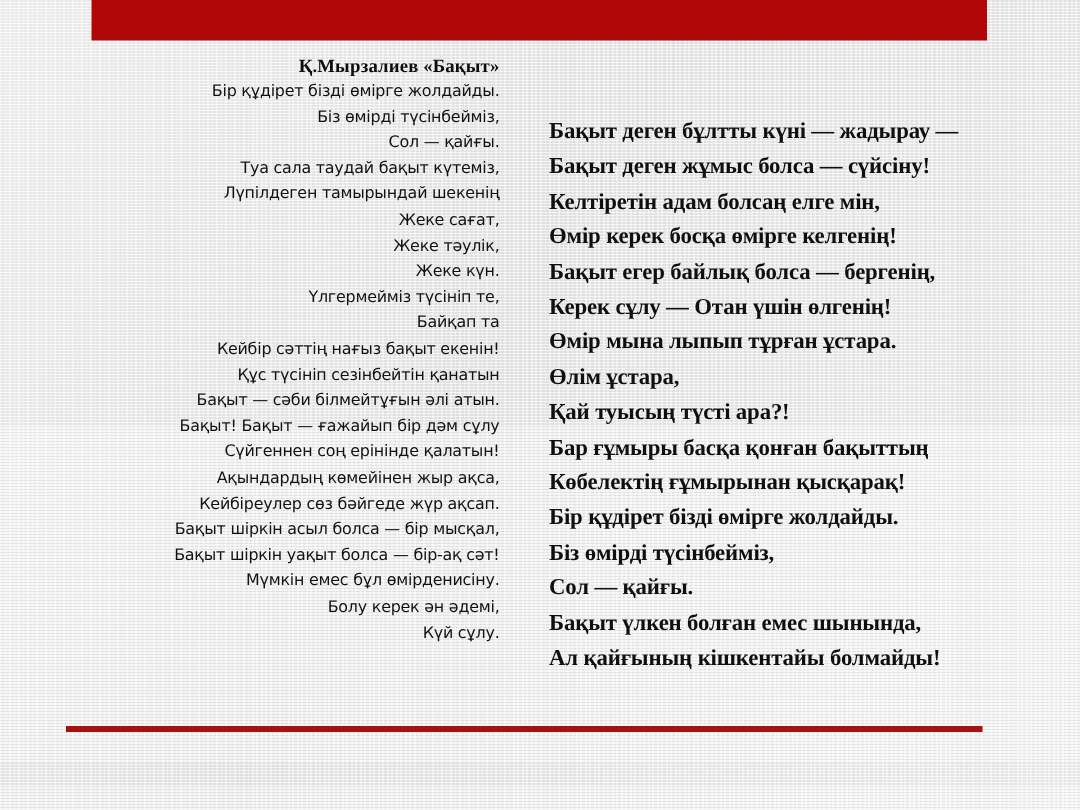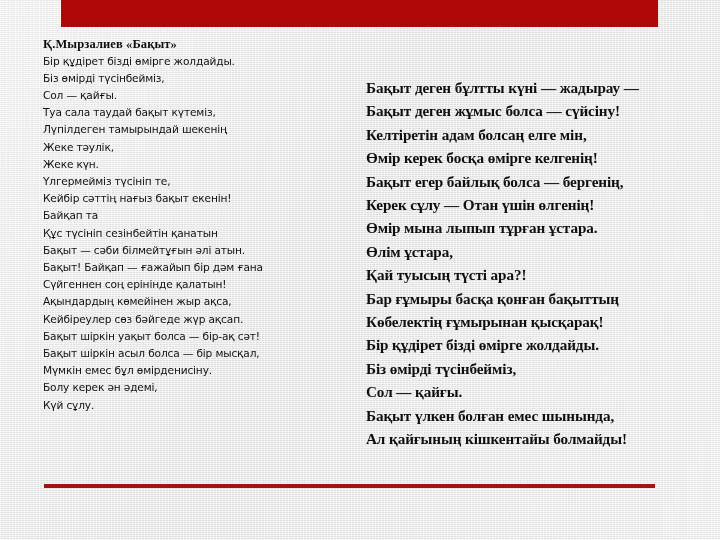--- a/index.html
+++ b/index.html
@@ -36,23 +36,24 @@
   #rule-bottom {
     position: absolute;
     left: 44px;
     top: 484px;
     width: 611px;
     height: 4px;
     background: #a61111;
   }
   #left-col {
     position: absolute;
-    left: 43px;
+    left: 33px;
     top: 36px;
     width: 300px;
+    text-align: right;
   }
   #left-col .poem-title {
     font-family: "Liberation Serif", serif;
     font-weight: bold;
     font-size: 12.5px;
     line-height: 16.5px;
     color: #0d0d0d;
     letter-spacing: 0.1px;
     white-space: nowrap;
   }
@@ -87,33 +88,34 @@
 
   <div id="banner-top"></div>
 
   <div id="left-col">
     <div class="poem-title">Қ.Мырзалиев  «Бақыт»</div>
     <div class="line">Бір құдірет бізді өмірге жолдайды.</div>
     <div class="line">Біз өмірді түсінбейміз,</div>
     <div class="line">Сол — қайғы.</div>
     <div class="line">Туа сала таудай бақыт күтеміз,</div>
     <div class="line">Лүпілдеген тамырындай шекенің</div>
+    <div class="line">Жеке сағат,</div>
     <div class="line">Жеке тәулік,</div>
     <div class="line">Жеке күн.</div>
     <div class="line">Үлгермейміз түсініп те,</div>
+    <div class="line">Байқап та</div>
     <div class="line">Кейбір сәттің нағыз бақыт екенін!</div>
-    <div class="line">Байқап та</div>
     <div class="line">Құс түсініп сезінбейтін қанатын</div>
     <div class="line">Бақыт — сәби білмейтұғын әлі атын.</div>
-    <div class="line">Бақыт! Байқап — ғажайып бір дәм ғана</div>
+    <div class="line">Бақыт! Бақыт — ғажайып бір дәм сұлу</div>
     <div class="line">Сүйгеннен соң ерінінде қалатын!</div>
     <div class="line">Ақындардың көмейінен жыр ақса,</div>
     <div class="line">Кейбіреулер сөз бәйгеде жүр ақсап.</div>
+    <div class="line">Бақыт шіркін асыл болса — бір мысқал,</div>
     <div class="line">Бақыт шіркін уақыт болса — бір-ақ сәт!</div>
-    <div class="line">Бақыт шіркін асыл болса — бір мысқал,</div>
     <div class="line">Мүмкін емес бұл өмірденисіну.</div>
     <div class="line">Болу керек ән әдемі,</div>
     <div class="line">Күй сұлу.</div>
   </div>
 
   <div id="right-col">
     <div class="line">Бақыт деген бұлтты күні — жадырау —</div>
     <div class="line">Бақыт деген жұмыс болса — сүйсіну!</div>
     <div class="line">Келтіретін адам болсаң елге мін,</div>
     <div class="line">Өмір керек босқа өмірге келгенің!</div>

